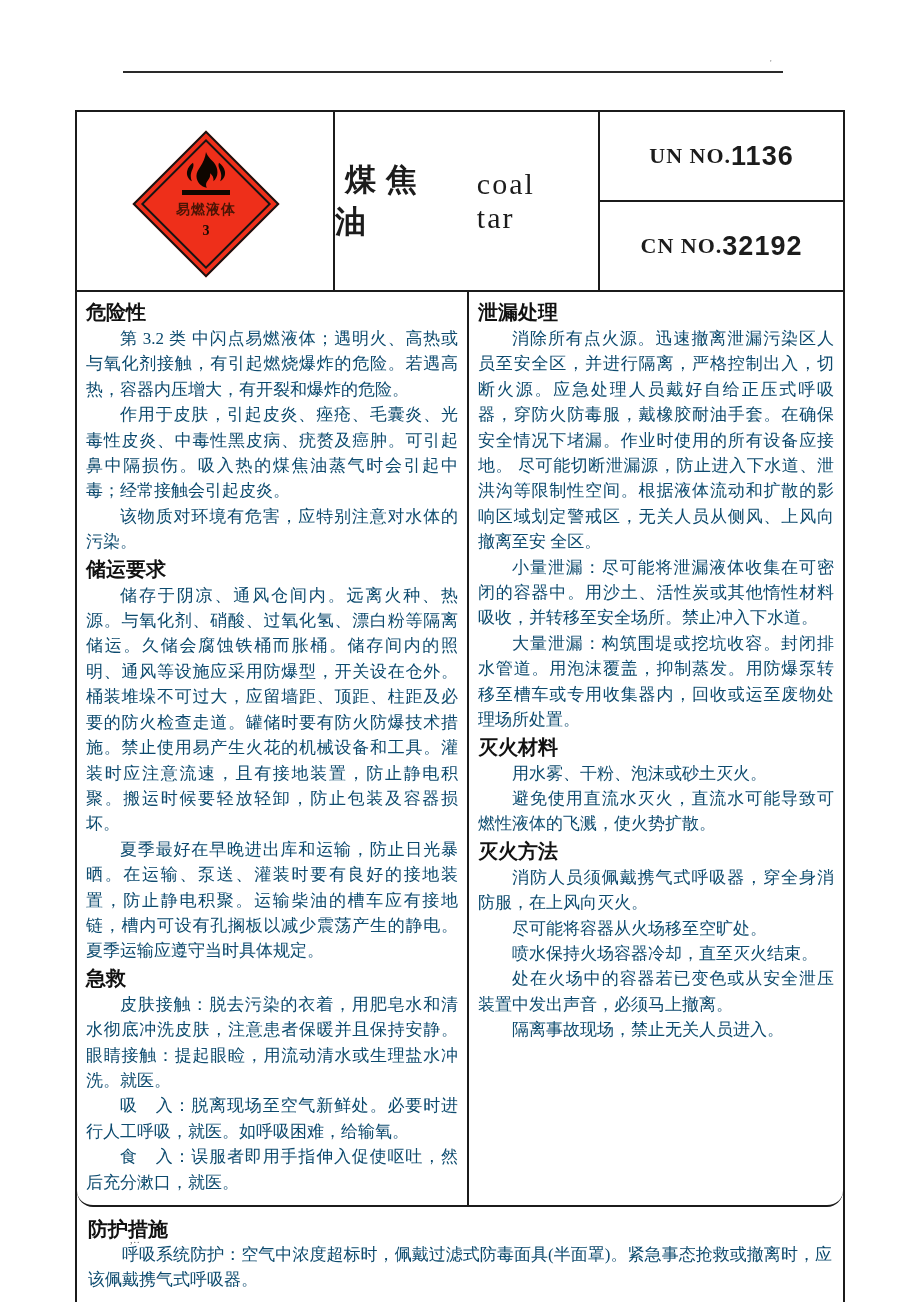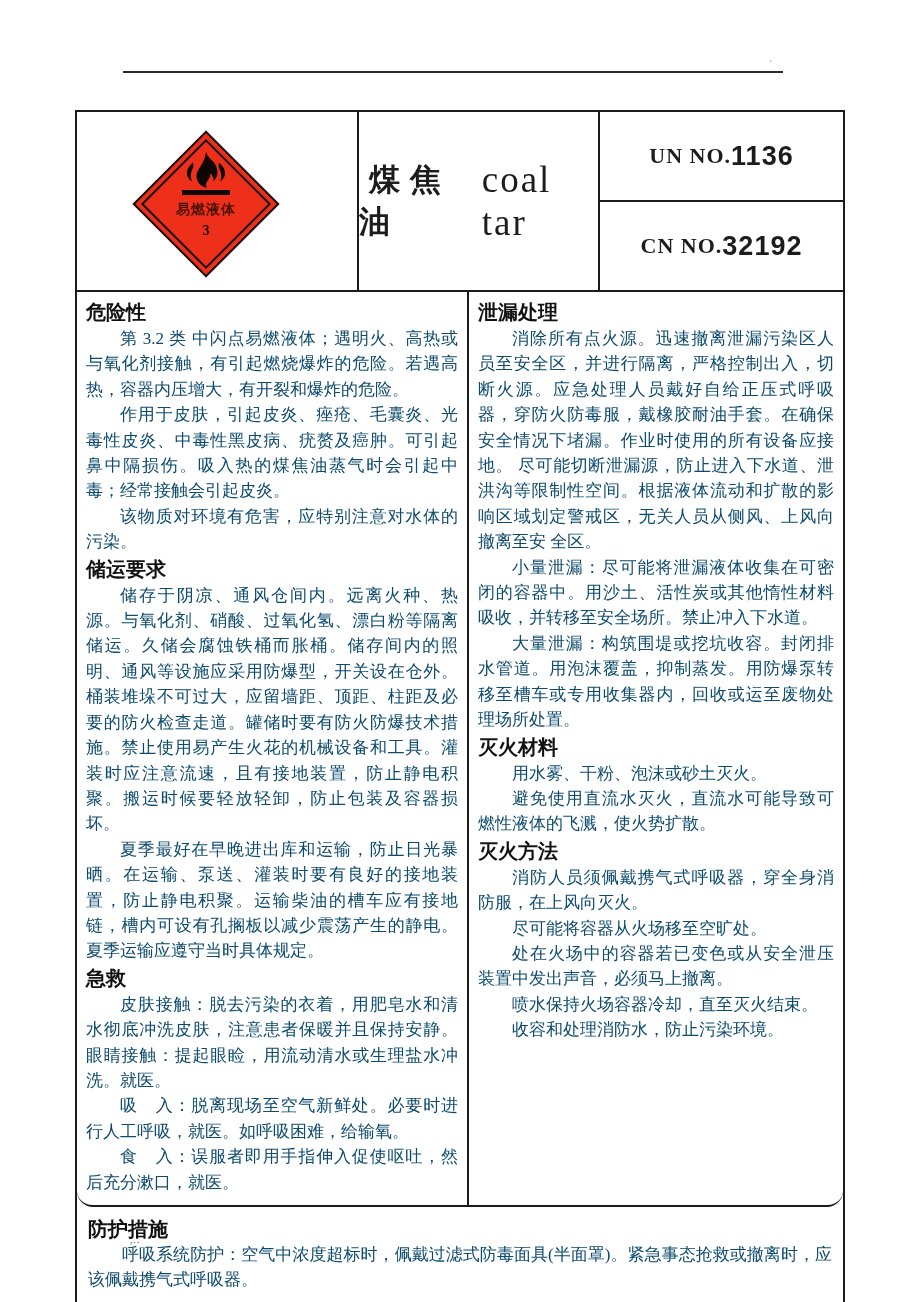--- a/index.html
+++ b/index.html
@@ -16,30 +16,30 @@
   .mark-bottom-left { position:absolute; left:130px; top:1234px; font-size:10px; color:#555; letter-spacing:1px; }
 
   
   .doc-table {
     position:absolute; left:75px; top:110px; width:770px;
     border:2px solid #1b1b1b; border-bottom-width:4px; background:#fff;
   }
 
   
   .header-row { display:flex; height:180px; border-bottom:2px solid #1b1b1b; }
-  .cell-label { width:282px; border-right:2px solid #1b1b1b; position:relative; }
+  .cell-label { width:258px; border-right:2px solid #1b1b1b; position:relative; }
   .cell-title { flex:1; border-right:2px solid #1b1b1b; display:flex; align-items:center; justify-content:flex-end; gap:26px; }
   .cell-codes { width:243px; display:flex; flex-direction:column; }
   .code-box { flex:1; display:flex; align-items:center; justify-content:center; }
   .code-box.un { border-bottom:2px solid #1b1b1b; }
   .code-label { font-size:22px; font-weight:700; letter-spacing:1px; }
   .code-value { font-size:27px; font-weight:700; font-family:"Liberation Sans","DejaVu Sans",sans-serif; letter-spacing:1px; }
 
   .title-cn { font-size:31px; font-weight:600; letter-spacing:10px; text-indent:10px; }
-  .title-en { font-size:37px; letter-spacing:2px; word-spacing:34px; }
+  .title-en { font-size:30px; letter-spacing:2px; word-spacing:34px; }
 
   
   .diamond-wrap { position:absolute; left:54px; top:17px; width:150px; height:150px; }
   .diamond {
     position:absolute; left:23px; top:23px; width:104px; height:104px;
     transform:rotate(45deg); border:2px solid #141414;
   }
   .diamond-inner {
     position:absolute; inset:4px; border:2px solid #141414;
   }
@@ -130,23 +130,23 @@
         <div class="sec-heading">泄漏处理</div>
         <p class="para">消除所有点火源。迅速撤离泄漏污染区人员至安全区，并进行隔离，严格控制出入，切断火源。应急处理人员戴好自给正压式呼吸器，穿防火防毒服，戴橡胶耐油手套。在确保安全情况下堵漏。作业时使用的所有设备应接地。 尽可能切断泄漏源，防止进入下水道、泄洪沟等限制性空间。根据液体流动和扩散的影响区域划定警戒区，无关人员从侧风、上风向撤离至安 全区。</p>
         <p class="para">小量泄漏：尽可能将泄漏液体收集在可密闭的容器中。用沙土、活性炭或其他惰性材料吸收，并转移至安全场所。禁止冲入下水道。</p>
         <p class="para">大量泄漏：构筑围堤或挖坑收容。封闭排水管道。用泡沫覆盖，抑制蒸发。用防爆泵转移至槽车或专用收集器内，回收或运至废物处理场所处置。</p>
         <div class="sec-heading">灭火材料</div>
         <p class="para">用水雾、干粉、泡沫或砂土灭火。</p>
         <p class="para">避免使用直流水灭火，直流水可能导致可燃性液体的飞溅，使火势扩散。</p>
         <div class="sec-heading">灭火方法</div>
         <p class="para">消防人员须佩戴携气式呼吸器，穿全身消防服，在上风向灭火。</p>
         <p class="para">尽可能将容器从火场移至空旷处。</p>
+        <p class="para">喷水保持火场容器冷却，直至灭火结束。</p>
         <p class="para">处在火场中的容器若已变色或从安全泄压装置中发出声音，必须马上撤离。</p>
-        <p class="para">喷水保持火场容器冷却，直至灭火结束。</p>
-        <p class="para">收容和处理消防水，防止污染环境。</p>
+        <p class="para">隔离事故现场，禁止无关人员进入。</p>
       </div>
   </div>
 
   <div class="footer-row">
       <div class="sec-heading">防护措施</div>
       <p class="para">呼吸系统防护：空气中浓度超标时，佩戴过滤式防毒面具(半面罩)。紧急事态抢救或撤离时，应该佩戴携气式呼吸器。</p>
     </div>
 
 </div>
 

